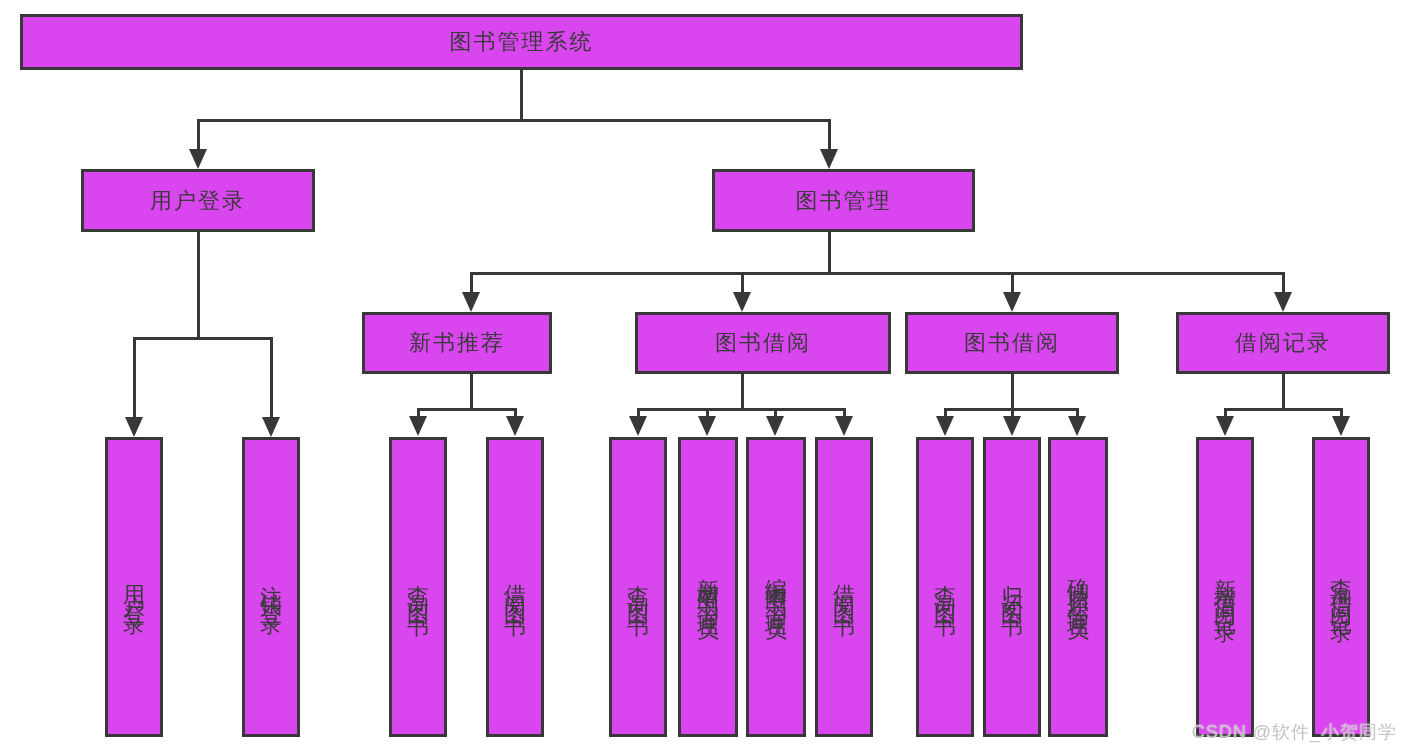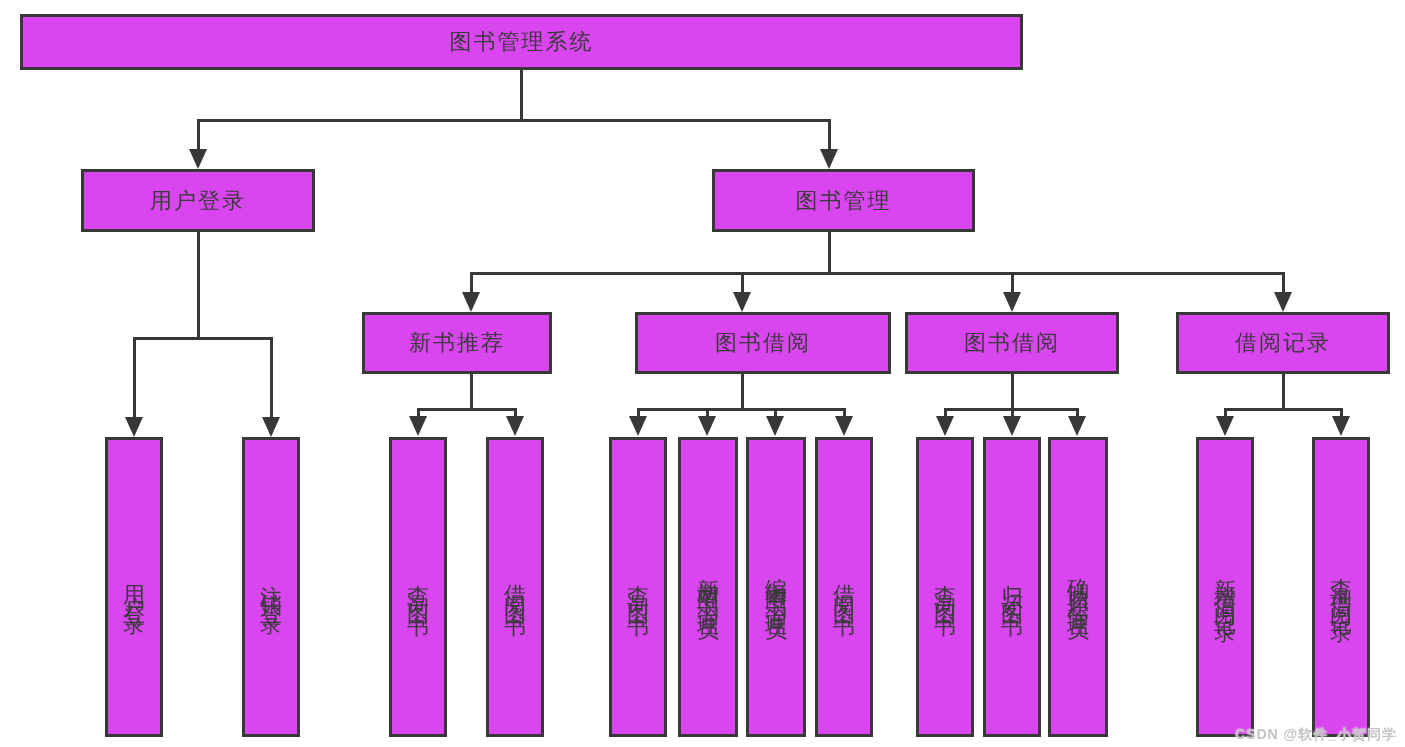--- a/index.html
+++ b/index.html
@@ -21,23 +21,22 @@
   .ls6 { letter-spacing:9px; }
   .ls9 { letter-spacing:6px; }
   .line { position:absolute; background:#383838; }
   .arrow {
     position:absolute; width:0; height:0;
     border-left:9px solid transparent; border-right:9px solid transparent;
     border-top:20px solid #383838;
   }
   .wm {
     position:absolute; right:8px; bottom:3px; z-index:5;
-    font-size:14px; color:#c3c3c3; letter-spacing:1px;
+    font-size:18px; color:#c3c3c3; letter-spacing:1px;
     text-shadow:0 0 2px #ffffff;
-    font-weight:bold;
   }
 </style>
 </head>
 <body>
 
 <div class="canvas">
 
   <div class="box" style="left:20px; top:14px; width:1003px; height:56px;">图书管理系统</div>
 
   <div class="line" style="left:520px; top:70px; width:3px; height:52px;"></div>

